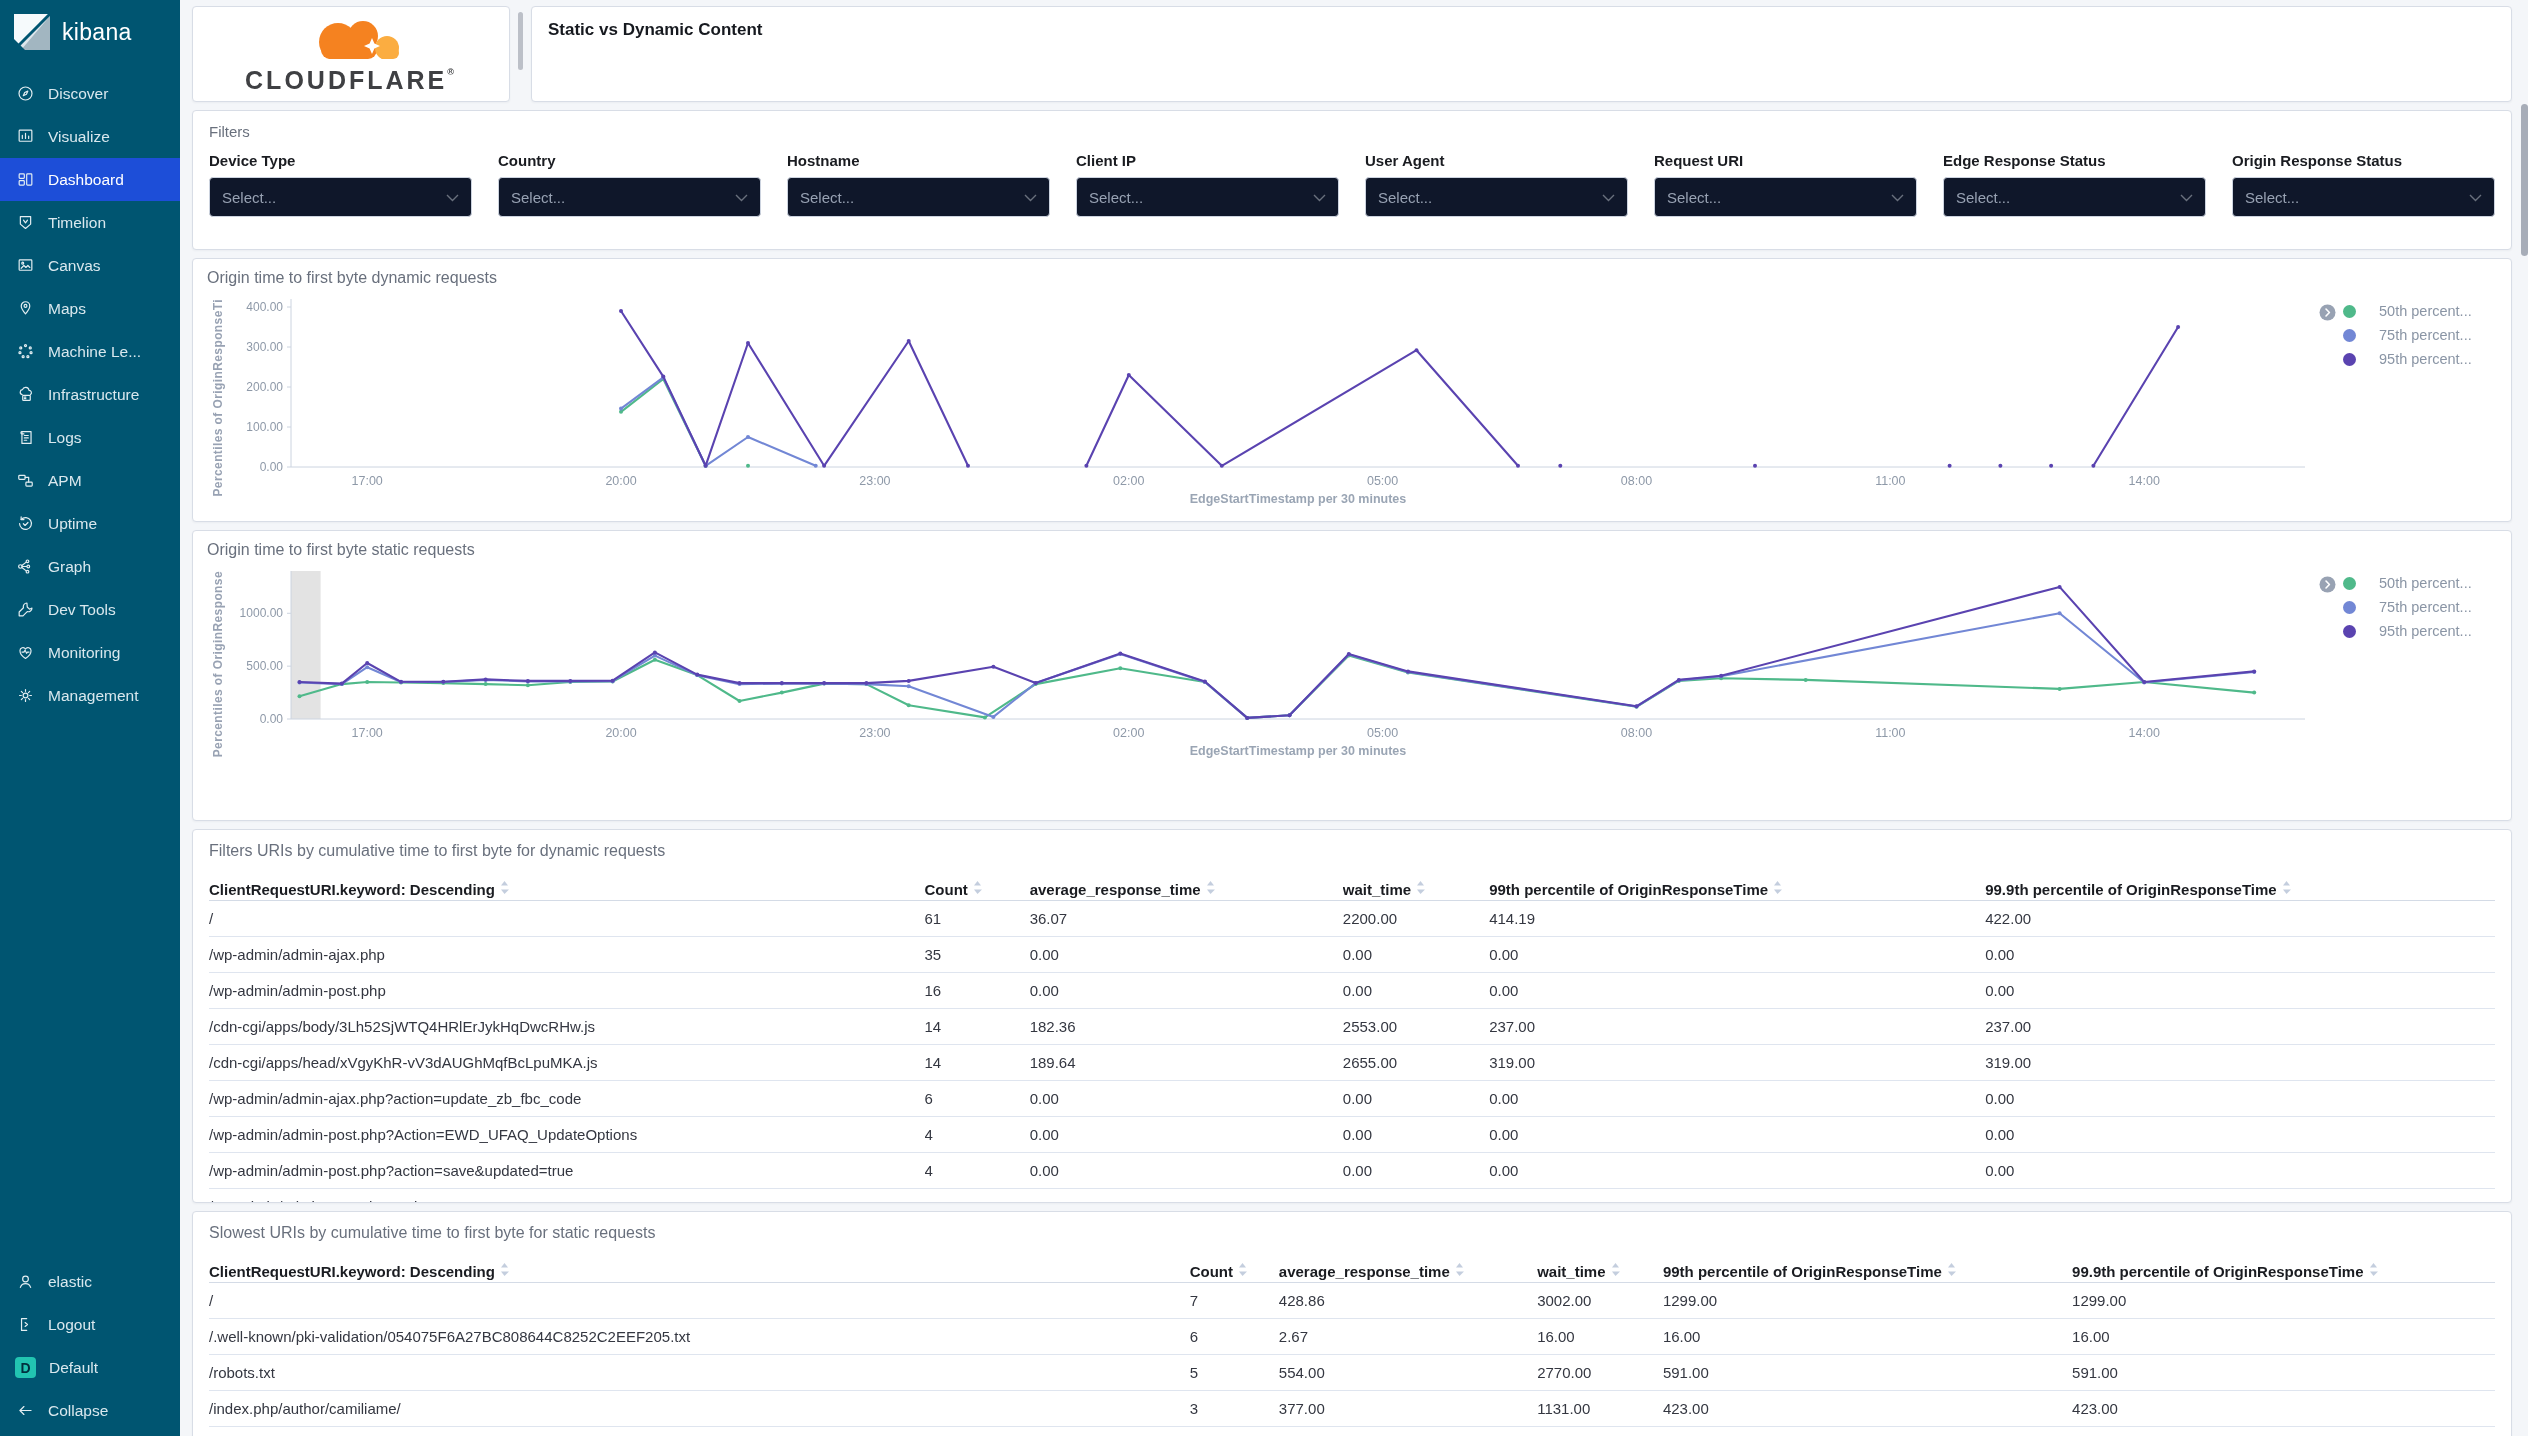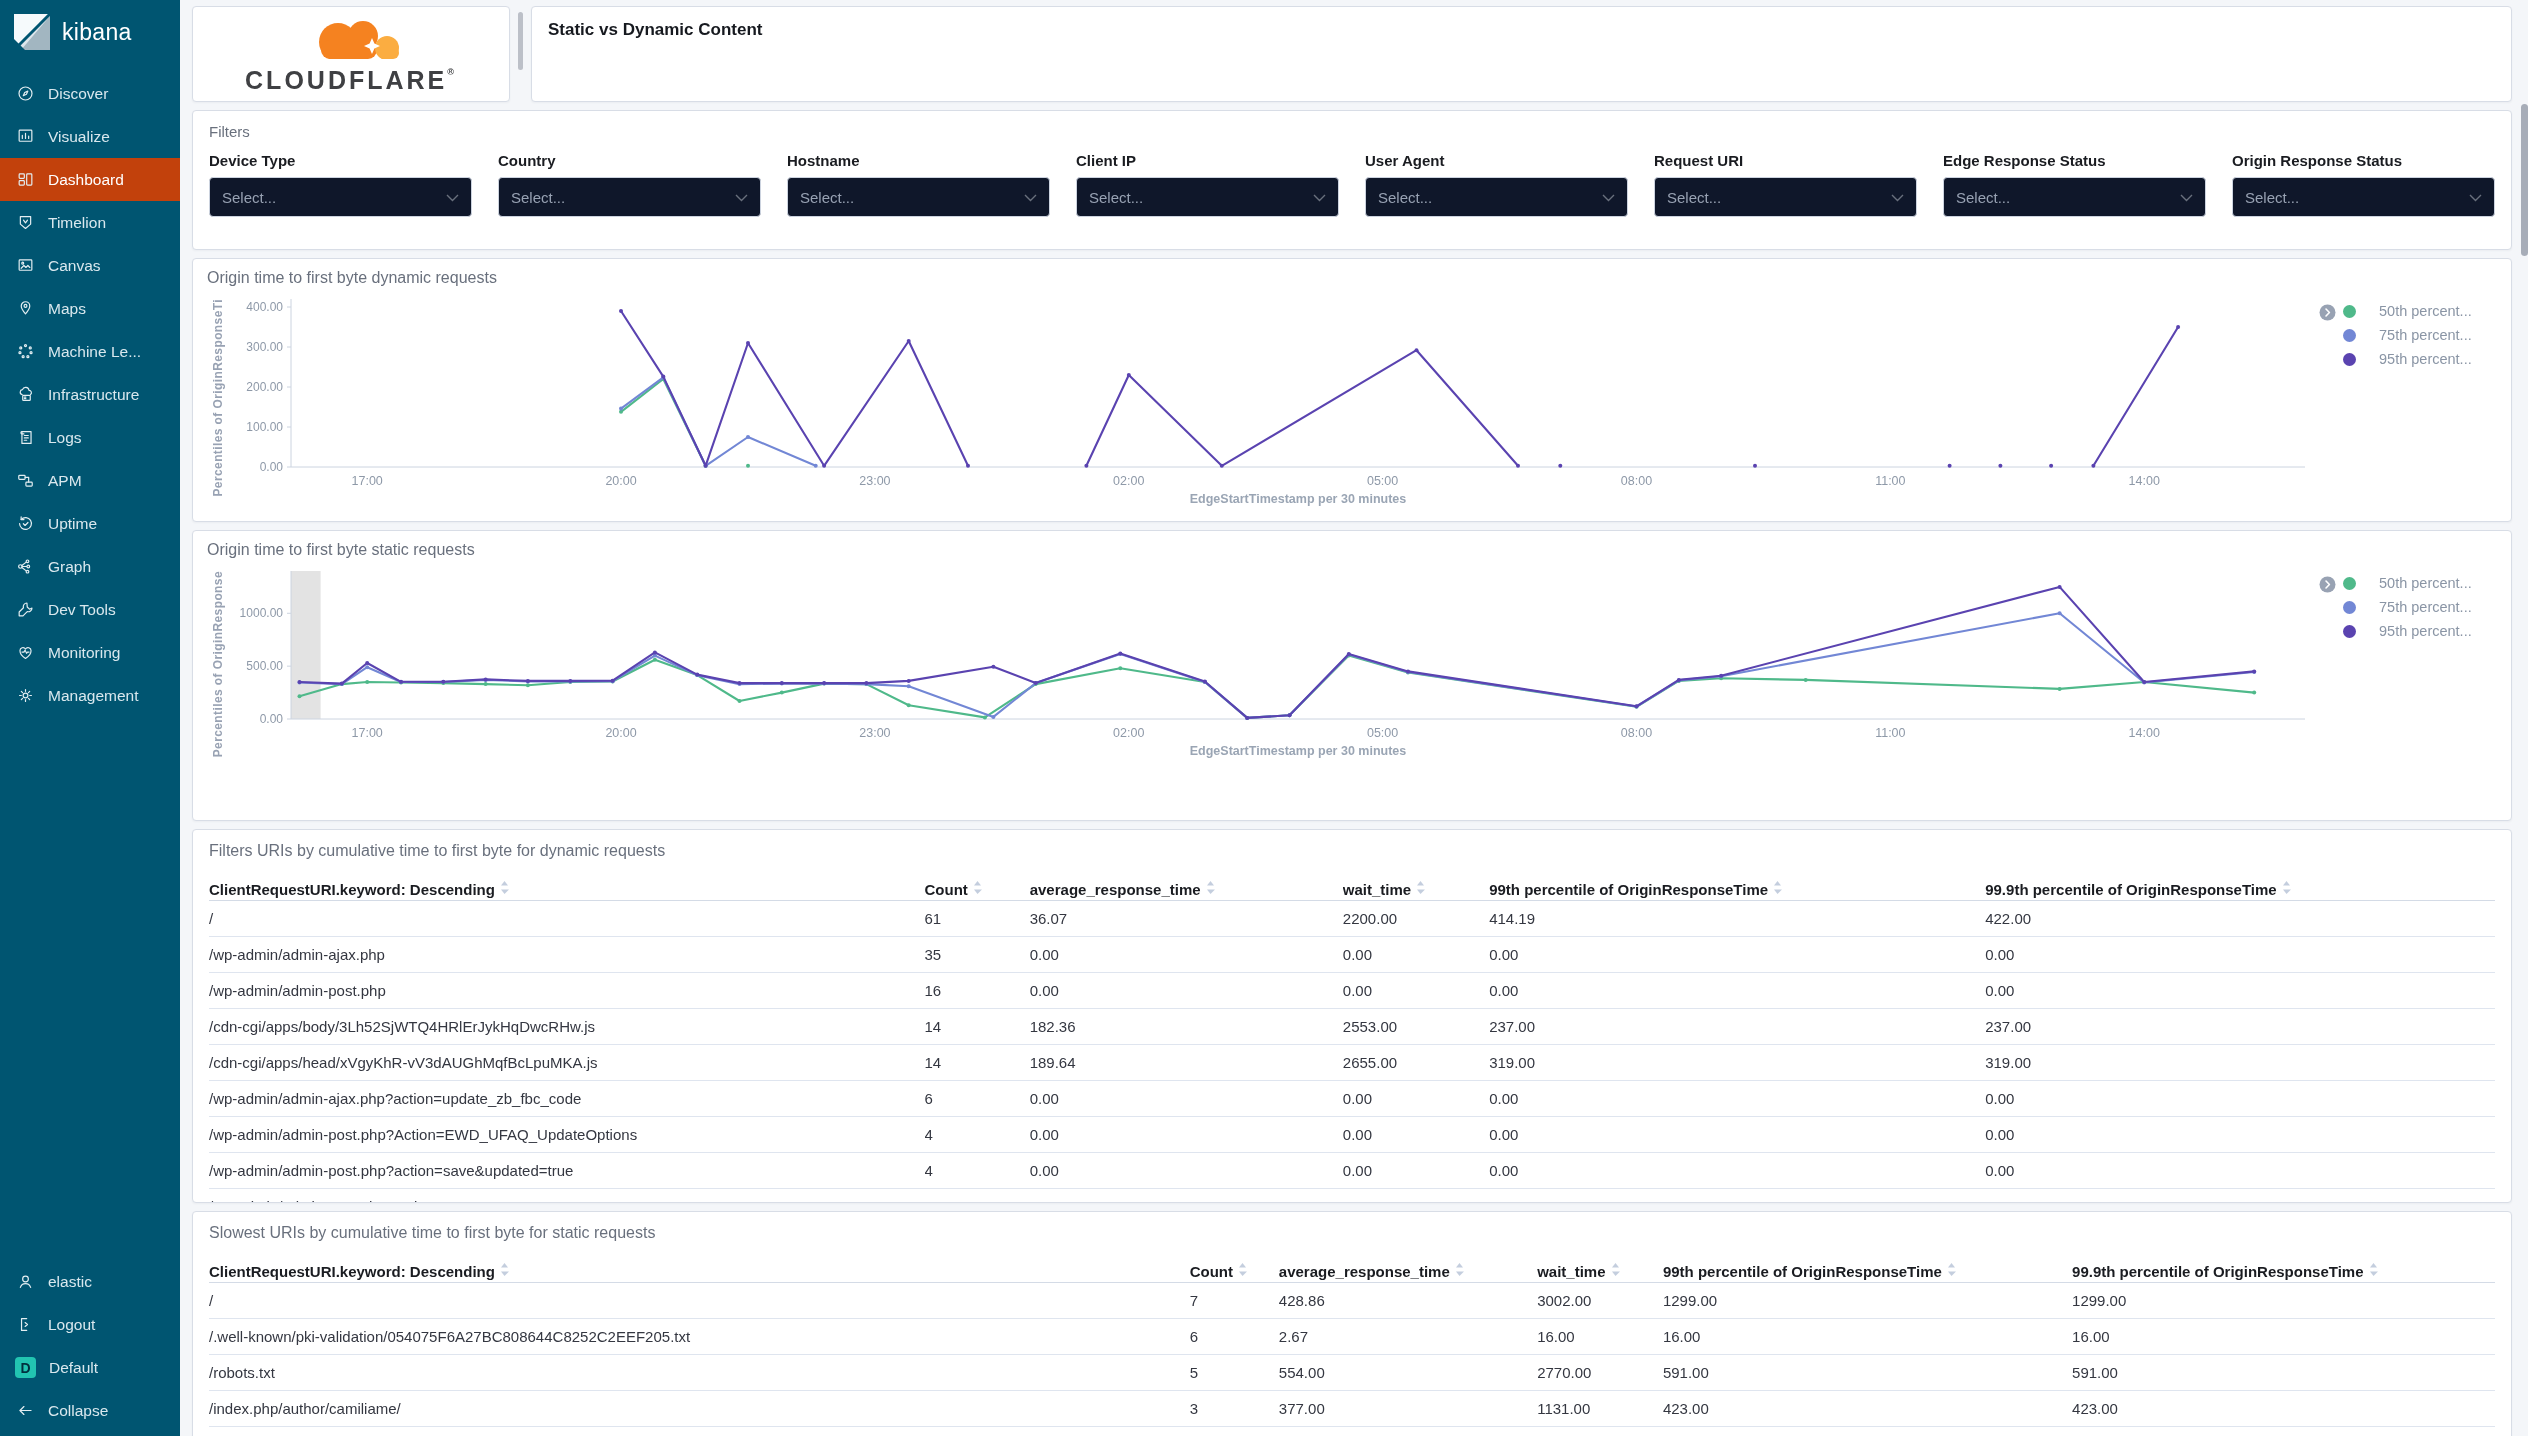--- a/index.html
+++ b/index.html
@@ -5,21 +5,21 @@
 *{box-sizing:border-box;margin:0;padding:0}
 html,body{width:2528px;height:1436px;overflow:hidden}
 body{display:flex;font-family:"Liberation Sans","DejaVu Sans",sans-serif;background:#f4f6f9;color:#343741}
 
 .sidebar{width:180px;background:#005571;display:flex;flex-direction:column;flex-shrink:0}
 .side-logo{display:flex;align-items:center;gap:12px;padding-left:14px;height:64px;cursor:pointer}
 .side-logo .mark svg{width:36px;height:36px;display:block}
 .side-logo .brand{color:#fff;font-size:23px;letter-spacing:.3px}
 .side-nav{padding-top:8px;flex:1}
 .side-item{display:flex;align-items:center;gap:13px;height:43px;padding-left:16px;color:#d9e8ee;font-size:15.5px;cursor:pointer;white-space:nowrap}
-.side-item.active{background:#c2410c;color:#fff}
+.side-item.active{background:#1d4ed8;color:#fff}
 .icon{width:19px;height:19px;flex-shrink:0}
 .icon svg{width:19px;height:19px;stroke:#e3eef2;fill:none;stroke-width:1.5;stroke-linecap:round;stroke-linejoin:round;display:block}
 .side-footer{padding-bottom:4px}
 .space-badge{width:21px;height:21px;border-radius:4px;background:#22c4b1;color:#00303e;font-weight:700;font-size:14px;display:flex;align-items:center;justify-content:center;flex-shrink:0;margin-left:-1px}
 
 .content{flex:1;padding:6px 16px 0 12px;display:flex;flex-direction:column;gap:8px;position:relative;min-width:0}
 .card{background:#fff;border:1px solid #d8dde6;border-radius:4px;box-shadow:0 1px 2px rgba(60,70,90,.05)}
 .row-top{display:flex;gap:8px;height:96px;flex-shrink:0}
 .logo-card{width:318px;display:flex;flex-direction:column;align-items:center;justify-content:center;padding-top:0}
 .logo-card svg{display:block}

